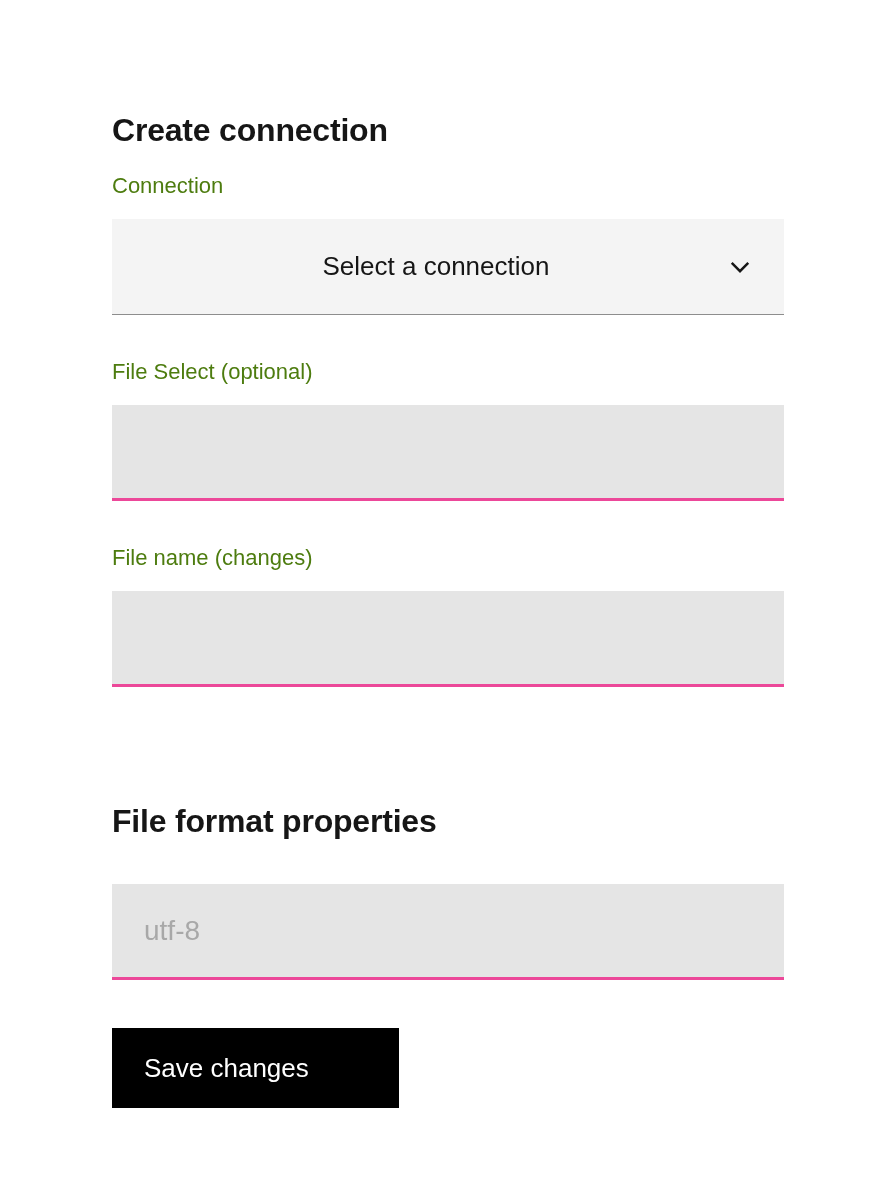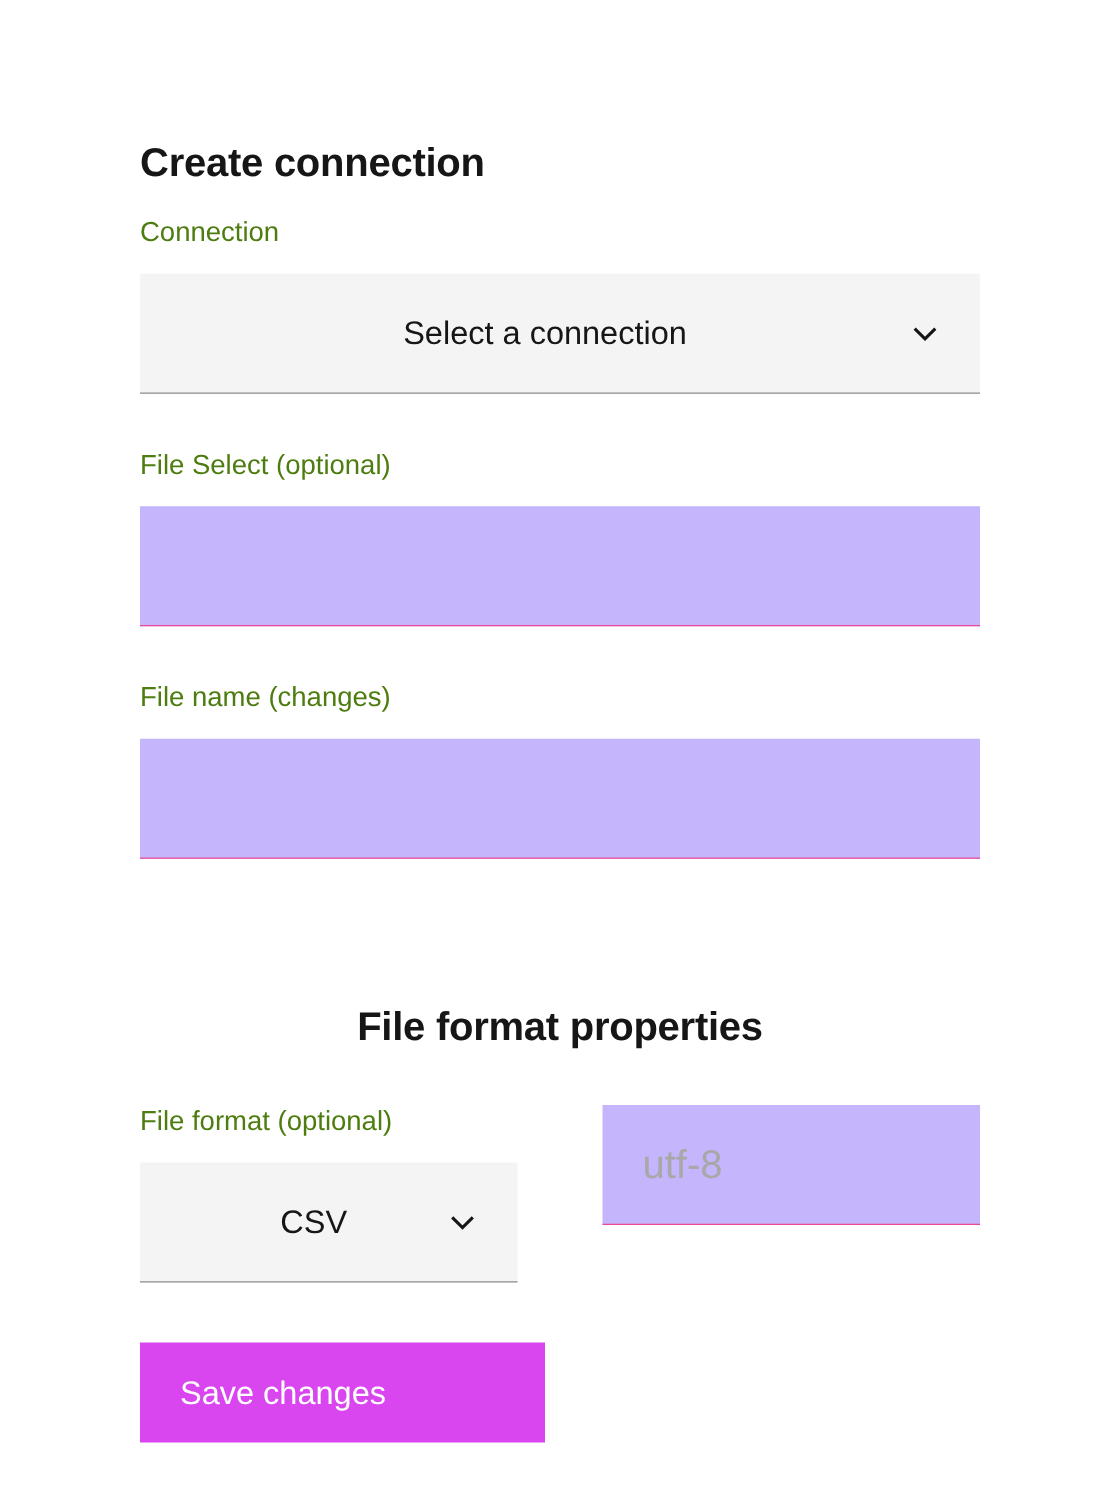--- a/index.html
+++ b/index.html
@@ -21,21 +21,20 @@
       margin-bottom: 24px;
       letter-spacing: -0.2px;
     }
     .section-title-sub {
       font-size: 32px;
       font-weight: 600;
       color: #161616;
       margin-top: 72px;
       margin-bottom: 44px;
       letter-spacing: -0.2px;
-      text-align: center;
     }
     .field-label {
       font-size: 22px;
       color: #4d7c0f;
       margin-bottom: 20px;
       display: block;
       font-weight: 400;
     }
     .dropdown {
       position: relative;
@@ -57,53 +56,53 @@
       flex: 1;
     }
     .dropdown-chevron {
       width: 24px;
       height: 24px;
       display: flex;
       align-items: center;
       justify-content: center;
     }
     .text-input {
-      background: #c4b5fd;
+      background: #e5e5e5;
       border: none;
-      border-bottom: 1px solid #ec4899;
+      border-bottom: 3px solid #ec4899;
       height: 96px;
       width: 100%;
       padding: 0 32px;
-      font-size: 32px;
+      font-size: 28px;
       color: #161616;
       outline: none;
       margin-bottom: 44px;
     }
     .text-input::placeholder {
       color: #a8a8a8;
     }
     .two-col {
       display: flex;
       gap: 68px;
     }
     .col {
       flex: 1;
     }
     .col .dropdown,
     .col .text-input {
       margin-bottom: 0;
     }
     .primary-button {
-      background: #d946ef;
+      background: #000000;
       color: #ffffff;
       border: none;
       font-size: 26px;
       padding: 0 32px;
       height: 80px;
-      width: 324px;
+      width: 287px;
       text-align: left;
       cursor: pointer;
       margin-top: 48px;
       display: inline-flex;
       align-items: center;
     }
     svg.chevron {
       width: 22px;
       height: 22px;
     }
@@ -128,31 +127,20 @@
 <label class="field-label">File Select (optional)</label>
 <input class="text-input" type="text" value="" style="">
 
 <label class="field-label">File name (changes)</label>
 <input class="text-input" type="text" value="" style="">
 
 <h2 class="section-title-sub">File format properties</h2>
 
 <div class="two-col">
   <div class="col">
-    <label class="field-label">File format (optional)</label>
-    <div class="dropdown">
-      <span class="dropdown-text">CSV</span>
-      <span class="dropdown-chevron">
-        <svg class="chevron" viewBox="0 0 16 16" fill="none" stroke="#161616" stroke-width="1.8">
-          <polyline points="2,5 8,11 14,5"></polyline>
-        </svg>
-      </span>
-    </div>
-  </div>
-  <div class="col">
     <input class="text-input" type="text" placeholder="utf-8" style="">
   </div>
 </div>
 
 <button class="primary-button">Save changes</button>
 
 
 
 
 </body></html>

